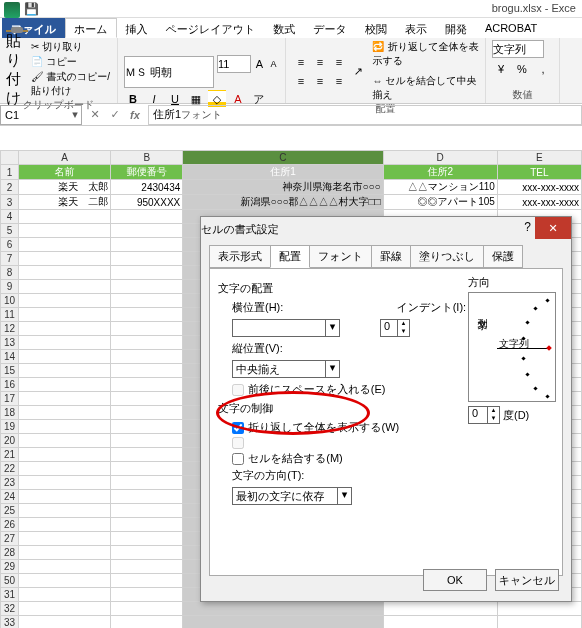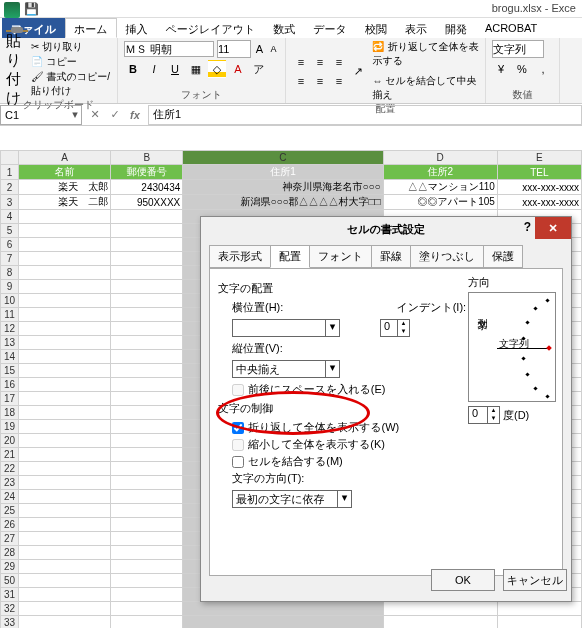--- a/index.html
+++ b/index.html
@@ -24,21 +24,21 @@
 
 .ribbon { height: 66px; background: #f3f3f3; border-bottom: 1px solid #ccc; display: flex; }
 .ribbon-group { border-right: 1px solid #ddd; padding: 2px 6px 0 6px; display: flex; flex-direction: column; justify-content: space-between; }
 .ribbon-group-label { font-size: 10px; text-align: center; color: #555; margin-bottom: 1px; }
 .ribbon-row { display: flex; gap: 3px; align-items: center; }
 .rb-btn { width: 18px; height: 18px; display: inline-flex; align-items: center; justify-content: center; font-size: 11px; border: 1px solid transparent; cursor: pointer; }
 .big-btn { width: 32px; height: 42px; display: flex; flex-direction: column; align-items: center; justify-content: center; }
 .paste-icon { width: 22px; height: 26px; background: #fff; border: 1px solid #a08040; position: relative; }
 .paste-icon::before { content: ""; position: absolute; top: -4px; left: 4px; width: 12px; height: 6px; background: #888; border-radius: 2px; }
 .font-select, .size-select { font-size: 11px; border: 1px solid #aaa; background: #fff; }
-.font-select { width: 90px; height: 16px; }
+.font-select { width: 90px; height: 32px; margin-top: 16px; }
 .size-select { width: 34px; height: 18px; }
 .align-grid { display: grid; grid-template-columns: repeat(3,18px); gap: 1px; }
 .num-select { width: 52px; height: 18px; font-size: 11px; border: 1px solid #aaa; }
 
 
 .formula-bar { height: 22px; border-bottom: 1px solid #ccc; display: flex; align-items: center; }
 .namebox { width: 82px; height: 20px; border: 1px solid #aaa; font-size: 11px; padding-left: 4px; display: flex; align-items: center; justify-content: space-between; }
 .namebox .dd { width: 12px; text-align: center; color: #555; }
 .fb-btns { display: flex; gap: 2px; padding: 0 4px; }
 .fb-btn { width: 18px; height: 18px; display: flex; align-items: center; justify-content: center; color: #777; }
@@ -59,21 +59,21 @@
 td.sel { background: #ccc; }
 th.rh { background: #eee; width: 18px; text-align: center; }
 td.rt { text-align: right; }
 td.rtn { text-align: right; }
 
 
 th.sel-col { background: #5a8f3f !important; color: #fff; }
 
 
 .dialog { position: absolute; left: 200px; top: 216px; width: 372px; height: 386px; background: #f0f0f0; border: 1px solid #888; box-shadow: 2px 2px 6px rgba(0,0,0,0.3); }
-.dlg-title { height: 24px; display: flex; align-items: center; justify-content: center; font-size: 11px; position: relative; font-weight: bold; }
+.dlg-title { height: 24px; display: flex; align-items: center; font-size: 11px; position: relative; }
 .dlg-close { position: absolute; right: 0; top: 0; width: 36px; height: 22px; background: #c0392b; color: #fff; display: flex; align-items: center; justify-content: center; font-size: 11px; cursor: pointer; }
 .dlg-help { position: absolute; right: 40px; top: 3px; font-size: 12px; }
 .dlg-tabs { display: flex; margin: 4px 8px 0 8px; }
 .dlg-tab { padding: 3px 8px; font-size: 11px; border: 1px solid #aaa; background: #f8f8f8; cursor: pointer; margin-right: -1px; }
 .dlg-tab.active { background: #fff; border-bottom: 1px solid #fff; position: relative; z-index: 2; }
 .dlg-body { margin: 0 8px 8px 8px; border: 1px solid #aaa; background: #fff; height: 308px; padding: 8px; position: relative; font-size: 11px; }
 .section-label { margin: 4px 0; }
 .indent { margin-left: 14px; margin-bottom: 4px; }
 .sel-ctl { width: 108px; height: 18px; border: 1px solid #666; background: #fff; display: inline-flex; align-items: center; justify-content: space-between; padding-left: 3px; }
 .sel-ctl .dd { width: 14px; height: 16px; border-left: 1px solid #666; text-align: center; }
@@ -86,21 +86,21 @@
 .ori-dot { position: absolute; width: 3px; height: 3px; background: #000; transform: rotate(45deg); }
 .ori-text { position: absolute; left: 6px; top: 18px; writing-mode: vertical-rl; font-size: 10px; }
 .ori-line { position: absolute; left: 28px; top: 55px; width: 52px; height: 1px; background: #000; }
 .ori-line::after { content: ""; position: absolute; right: -2px; top: -2px; width: 4px; height: 4px; background: #d00; transform: rotate(45deg); }
 .ori-label { position: absolute; left: 30px; top: 44px; font-size: 10px; }
 .deg-row { display: flex; align-items: center; gap: 3px; margin-top: 4px; }
 .deg-input { width: 32px; height: 18px; border: 1px solid #666; display: inline-flex; }
 .deg-input span { flex: 1; padding-left: 3px; }
 .spin { width: 12px; border-left: 1px solid #666; display: flex; flex-direction: column; }
 .spin div { flex: 1; font-size: 6px; text-align: center; line-height: 7px; }
-.dlg-buttons { position: absolute; right: 4px; bottom: 10px; display: flex; gap: 8px; }
+.dlg-buttons { position: absolute; right: 12px; bottom: 10px; display: flex; gap: 8px; }
 .dlg-btn { width: 64px; height: 22px; border: 1px solid #888; background: #f4f4f4; font-size: 11px; cursor: pointer; }
 .indent-spin { width: 30px; height: 18px; border: 1px solid #666; display: inline-flex; margin-left: 4px; }
 </style>
 </head>
 <body>
 
 <div class="titlebar">
   <div class="qat">
     <span class="qat-icon excel-icon"></span>
     <span class="qat-icon save-icon"></span>
@@ -546,21 +546,20 @@
         <span>前後にスペースを入れる(E)</span>
       </label>
 
     <div class="section-label">文字の制御</div>
     <label class="chk">
         <input type="checkbox" checked="" style="">
         <span>折り返して全体を表示する(W)</span>
       </label>
     <label class="chk">
         <input type="checkbox" disabled="" style="">
-        <span>縮小して全体を表示する(K)</span>
       </label>
     <label class="chk">
         <input type="checkbox" style="">
         <span>セルを結合する(M)</span>
       </label>
 
     <div class="indent"><span>文字の方向(T):</span></div>
     <div class="indent"><div class="sel-ctl" style="width:120px">
           <span>最初の文字に依存</span>
           <span class="dd">▾</span>

